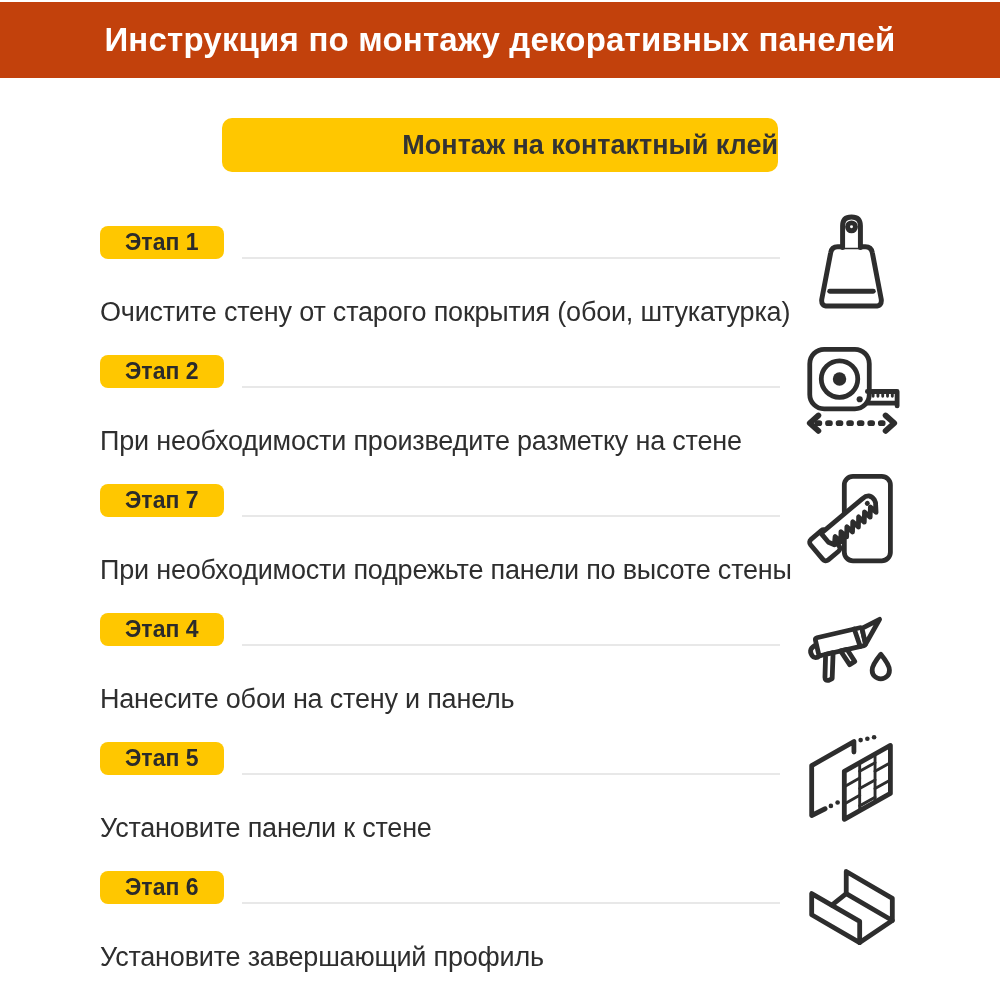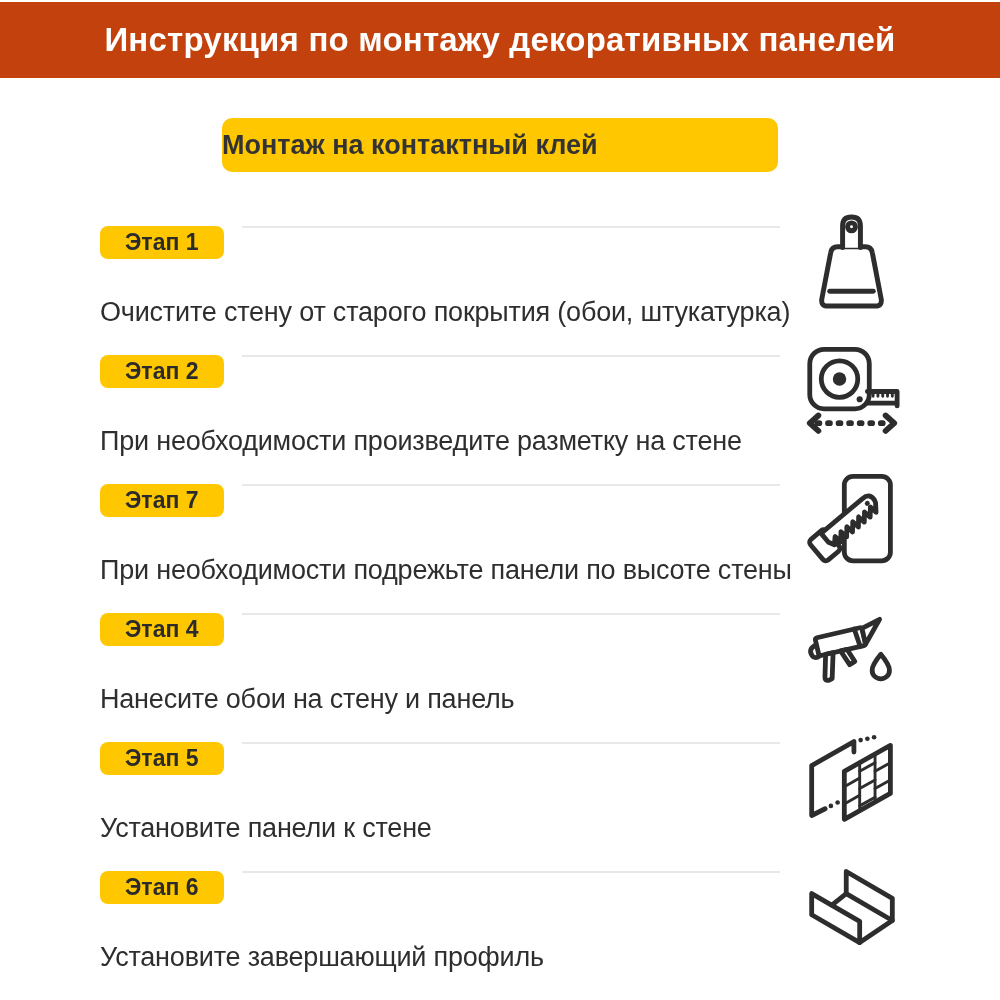--- a/index.html
+++ b/index.html
@@ -11,27 +11,27 @@
     margin-top: 2px; height: 76px; background: #c2410c;
     display: flex; align-items: center; justify-content: center;
   }
   .header-title {
     color: #ffffff; font-size: 33px; font-weight: bold; letter-spacing: 0.2px;
   }
 
   .banner {
     width: 556px; height: 54px; margin: 40px auto 0;
     background: #ffc700; border-radius: 10px;
-    display: flex; align-items: center; justify-content: flex-start;
+    display: flex; align-items: center; justify-content: flex-end;
   }
   .banner-label { font-size: 27px; font-weight: bold; color: #333333; }
 
   .steps { margin: 54px 100px 0 100px; }
   .step { position: relative; height: 129px; }
-  .step-head { display: flex; align-items: flex-start; }
+  .step-head { display: flex; align-items: flex-end; }
   .badge {
     background: #ffc700; border-radius: 8px; height: 33px; padding: 0 25px;
     display: flex; align-items: center; justify-content: center;
     font-size: 23px; font-weight: bold; color: #2b2b2b; white-space: nowrap;
   }
   .rule { flex: 1; height: 2px; background: #e8e8e8; margin-left: 18px; margin-right: 120px; }
   .step-text { margin-top: 38px; font-size: 27px; color: #2e2e2e; letter-spacing: -0.2px; }
   .step-icon { position: absolute; top: -15px; right: 0; width: 96px; height: 104px; }
   .step-icon svg { width: 100%; height: 100%; display: block; }
 

